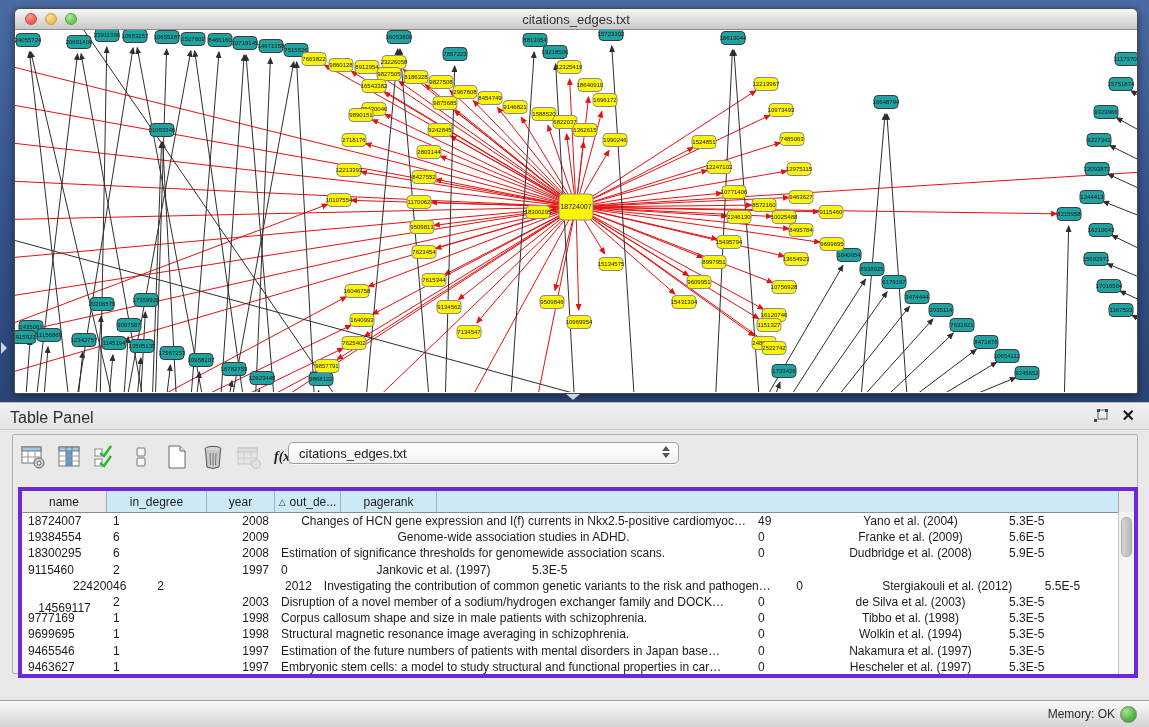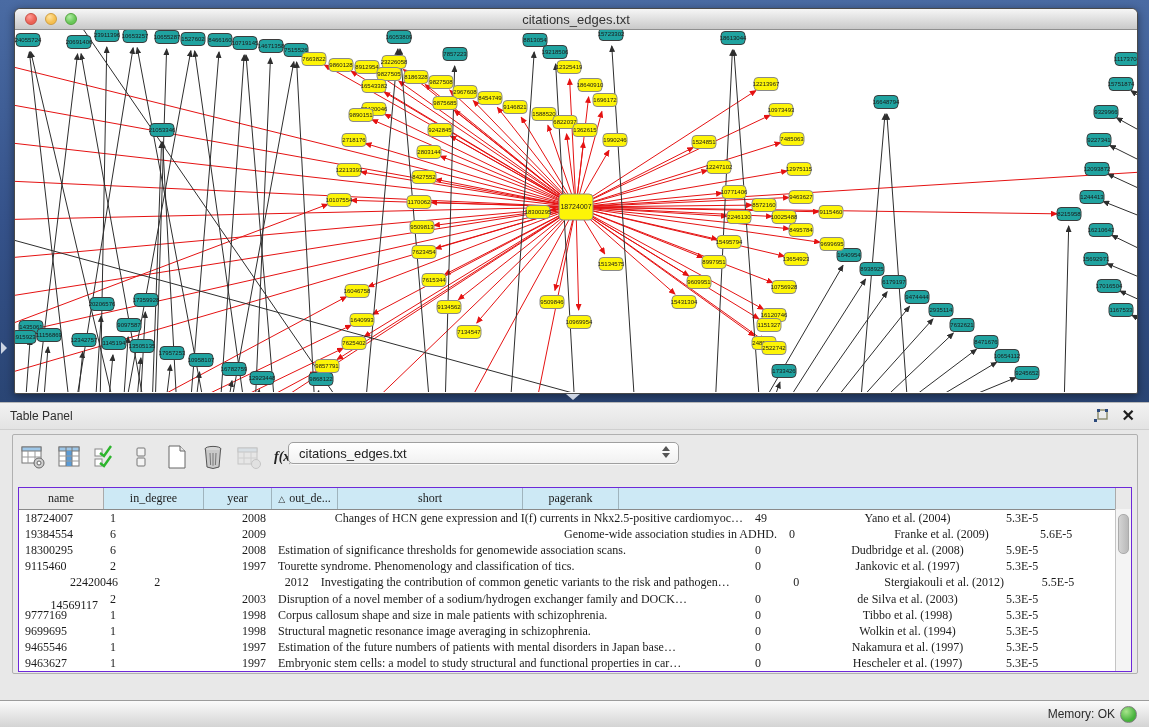--- a/index.html
+++ b/index.html
@@ -29,40 +29,40 @@
                 border-top:6px solid #cdd5e3;}
   .left-grip{position:absolute;left:1px;top:342px;width:0;height:0;
              border-top:6px solid transparent;border-bottom:6px solid transparent;
              border-left:6px solid #cdd5e3;}
 
   
   .tpanel{position:absolute;left:0;top:402px;width:1149px;height:298px;background:#e8e8e8;
           border-top:1px solid #b8b8b8;}
   .tpanel-head{position:absolute;left:0;top:0;width:100%;height:26px;
                background:linear-gradient(#f2f2f2,#e3e3e3);border-bottom:1px solid #cfcfcf;}
-  .tpanel-title{position:absolute;left:10px;top:6px;font-size:12px;color:#2e2e2e;}
+  .tpanel-title{position:absolute;left:10px;top:6px;font-size:16px;color:#2e2e2e;}
   .tpanel-float{position:absolute;right:40px;top:5px;width:16px;height:16px;cursor:pointer;}
   .tpanel-close{position:absolute;right:14px;top:3px;font-size:16px;font-weight:bold;color:#1d1d1d;cursor:pointer;}
 
   .inner-box{position:absolute;left:12px;top:31px;width:1124px;height:238px;
              border:1px solid #b0b0b0;border-radius:2px;background:#e9e9e9;}
   .toolbar{position:absolute;left:6px;top:4px;height:36px;display:flex;align-items:center;gap:9px;}
   .tbtn{width:27px;height:27px;display:flex;align-items:center;justify-content:center;cursor:pointer;}
   .tbtn.disabled{opacity:.45;}
   .fx{font-family:"Liberation Serif",serif;font-style:italic;font-weight:bold;font-size:14px;color:#222;}
   .dropdown{position:absolute;left:275px;top:7px;width:391px;height:22px;box-sizing:border-box;
             border:1px solid #9f9f9f;border-radius:5px;background:linear-gradient(#ffffff,#f1f1f1);
             box-shadow:0 1px 0 rgba(255,255,255,.7);cursor:pointer;}
   .dropdown .val{position:absolute;left:10px;top:3px;font-size:13px;color:#222;}
   .dd-arrows{position:absolute;right:8px;top:3px;display:flex;flex-direction:column;gap:2px;}
   .dd-arrows .up{width:0;height:0;border-left:4px solid transparent;border-right:4px solid transparent;border-bottom:5px solid #555;}
   .dd-arrows .dn{width:0;height:0;border-left:4px solid transparent;border-right:4px solid transparent;border-top:5px solid #555;}
 
   .tablewrap{position:absolute;left:5px;top:52px;width:1112px;height:183px;
-             border:1px solid #6d28d9;background:#fff;overflow:hidden;font-family:Liberation Serif, serif;}
+             border:4px solid #6d28d9;background:#fff;overflow:hidden;}
   .thead{display:flex;height:21px;border-bottom:1px solid #8a8a8a;background:#cde9f5;}
   .th{box-sizing:border-box;border-right:1px solid #9fb4bd;font-size:12px;color:#1c1c1c;
       display:flex;align-items:center;justify-content:center;background:#cde9f5;cursor:pointer;
       overflow:hidden;white-space:nowrap;}
   .th.gray{background:#e9e9e9;border-right:1px solid #aaa;}
   .th .sort{font-size:9px;margin-right:4px;color:#333;}
   .trow{display:flex;height:16.2px;align-items:center;}
   .td{box-sizing:border-box;padding:0 6px;font-size:12px;color:#1b1b1b;
       overflow:hidden;white-space:nowrap;text-overflow:ellipsis;}
   .vscroll{position:absolute;right:0;top:21px;bottom:0;width:15px;background:#f4f4f4;
@@ -606,75 +606,71 @@
             <div class="th" style="width: 100px;">
               <span>in_degree</span>
             </div>
             <div class="th" style="width: 68px;">
               <span>year</span>
             </div>
             <div class="th" style="width: 66px;">
               <span class="sort">△</span>
               <span>out_de...</span>
             </div>
-            <div class="th" style="width: 185px;">
-              <span>short</span>
-            </div>
             <div class="th" style="width: 96px;">
               <span>pagerank</span>
             </div>
           </div>
         <div id="tbody">
             <div class="trow">
               <div class="td" style="width: 85px; text-align: left;">18724007</div>
               <div class="td" style="width: 100px; text-align: left;">1</div>
               <div class="td" style="width: 68px; text-align: right;">2008</div>
               <div class="td" style="width: 477px; text-align: right;">Changes of HCN gene expression and I(f) currents in Nkx2.5-positive cardiomyoc…</div>
               <div class="td" style="width: 66px; text-align: left;">49</div>
               <div class="td" style="width: 185px; text-align: center;">Yano et al. (2004)</div>
               <div class="td" style="width: 96px; text-align: left;">5.3E-5</div>
             </div>
             <div class="trow">
               <div class="td" style="width: 85px; text-align: left;">19384554</div>
               <div class="td" style="width: 100px; text-align: left;">6</div>
               <div class="td" style="width: 68px; text-align: right;">2009</div>
-              <div class="td" style="width: 477px; text-align: right; margin-left: 34px;">Genome-wide association studies in ADHD.</div>
+              <div class="td" style="width: 477px; text-align: center;">Genome-wide association studies in ADHD.</div>
               <div class="td" style="width: 66px; text-align: left;">0</div>
               <div class="td" style="width: 185px; text-align: center;">Franke et al. (2009)</div>
               <div class="td" style="width: 96px; text-align: left;">5.6E-5</div>
             </div>
             <div class="trow">
               <div class="td" style="width: 85px; text-align: left;">18300295</div>
               <div class="td" style="width: 100px; text-align: left;">6</div>
               <div class="td" style="width: 68px; text-align: right;">2008</div>
               <div class="td" style="width: 477px; text-align: left;">Estimation of significance thresholds for genomewide association scans.</div>
               <div class="td" style="width: 66px; text-align: left;">0</div>
               <div class="td" style="width: 185px; text-align: center;">Dudbridge et al. (2008)</div>
               <div class="td" style="width: 96px; text-align: left;">5.9E-5</div>
             </div>
             <div class="trow">
               <div class="td" style="width: 85px; text-align: left;">9115460</div>
               <div class="td" style="width: 100px; text-align: left;">2</div>
               <div class="td" style="width: 68px; text-align: right;">1997</div>
-              <div class="td" style="width: 477px; text-align: left;">Tourette syndrome. Phenomenology and classification of tics.</div>
               <div class="td" style="width: 66px; text-align: left;">0</div>
               <div class="td" style="width: 185px; text-align: center;">Jankovic et al. (1997)</div>
               <div class="td" style="width: 96px; text-align: left;">5.3E-5</div>
             </div>
             <div class="trow">
               <div class="td" style="width: 85px; text-align: left; margin-left: 45px;">22420046</div>
               <div class="td" style="width: 100px; text-align: left;">2</div>
               <div class="td" style="width: 68px; text-align: right;">2012</div>
               <div class="td" style="width: 477px; text-align: left;">Investigating the contribution of common genetic variants to the risk and pathogen…</div>
               <div class="td" style="width: 66px; text-align: left;">0</div>
               <div class="td" style="width: 185px; text-align: center;">Stergiakouli et al. (2012)</div>
               <div class="td" style="width: 96px; text-align: left;">5.5E-5</div>
             </div>
             <div class="trow">
-              <div class="td" style="width: 85px; text-align: right; margin-top: 12px;">14569117</div>
+              <div class="td" style="width: 85px; text-align: center; margin-top: 12px;">14569117</div>
               <div class="td" style="width: 100px; text-align: left;">2</div>
               <div class="td" style="width: 68px; text-align: right;">2003</div>
               <div class="td" style="width: 477px; text-align: left;">Disruption of a novel member of a sodium/hydrogen exchanger family and DOCK…</div>
               <div class="td" style="width: 66px; text-align: left;">0</div>
               <div class="td" style="width: 185px; text-align: center;">de Silva et al. (2003)</div>
               <div class="td" style="width: 96px; text-align: left;">5.3E-5</div>
             </div>
             <div class="trow">
               <div class="td" style="width: 85px; text-align: left;">9777169</div>
               <div class="td" style="width: 100px; text-align: left;">1</div>

